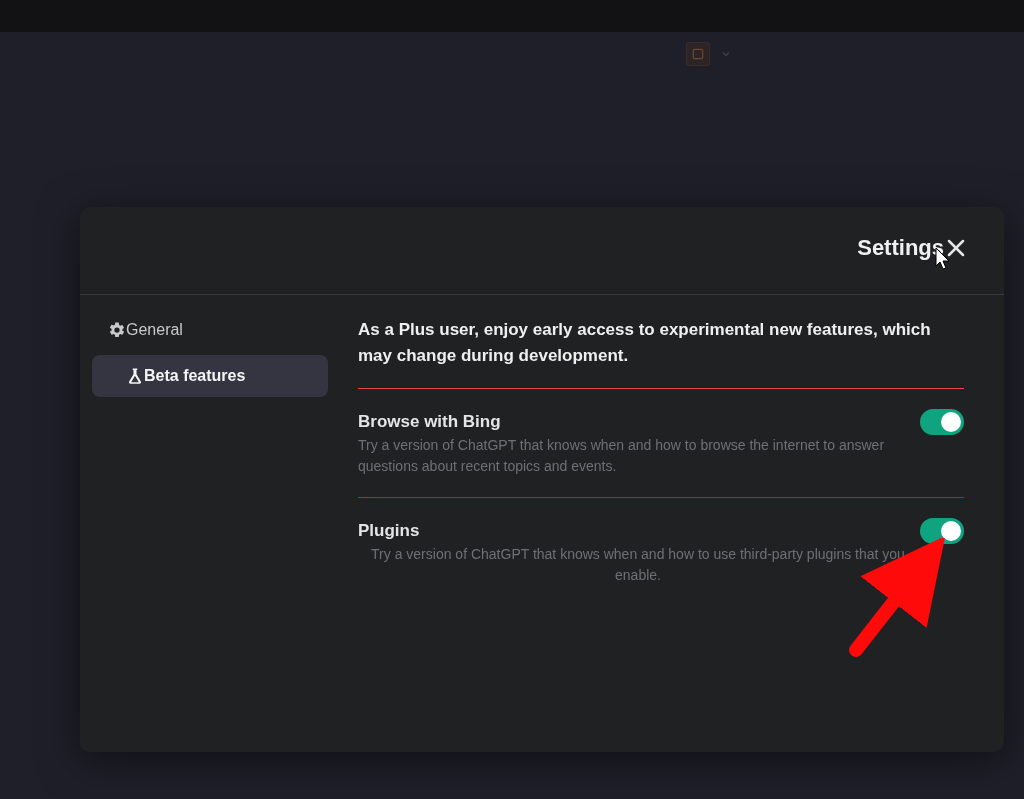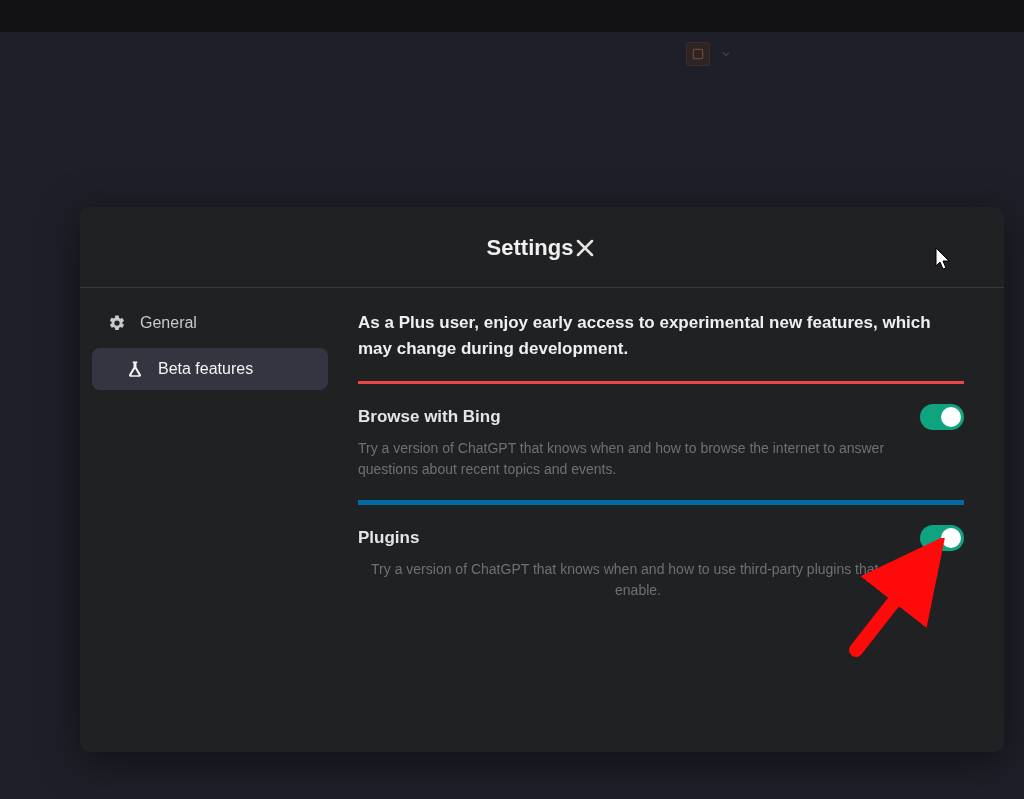--- a/index.html
+++ b/index.html
@@ -51,22 +51,22 @@
       height: 545px;
       background: #202123;
       border-radius: 10px;
       box-shadow: 0 8px 40px rgba(0,0,0,0.5);
       display: flex;
       flex-direction: column;
     }
     .modal-header {
       display: flex;
       align-items: center;
-      justify-content: center;
-      padding: 28px 36px 26px 36px;
+      justify-content: flex-end;
+      padding: 28px 36px 33px 36px;
       border-bottom: 1px solid #383942;
     }
     .modal-title {
       font-size: 22px;
       font-weight: 700;
       color: #f0f0f0;
     }
     .close-btn {
       width: 24px;
       height: 24px;
@@ -82,74 +82,73 @@
     .sidebar {
       width: 260px;
       padding: 14px 12px 14px 12px;
       display: flex;
       flex-direction: column;
       gap: 4px;
     }
     .sidebar-item {
       display: flex;
       align-items: center;
-      gap: 14px;
       padding: 12px 16px;
       border-radius: 8px;
       color: #c9c9c9;
       cursor: pointer;
       font-size: 16px;
     }
     .sidebar-item.active {
       background: #343541;
       color: #f5f5f5;
-      font-weight: 400;
+      font-weight: 700;
       padding-left: 34px;
     }
     .sidebar-item .icon {
       width: 18px;
       height: 18px;
       display: flex;
       align-items: center;
       justify-content: center;
       flex-shrink: 0;
     }
     .content {
       flex: 1;
       padding: 22px 40px 22px 18px;
     }
     .intro {
       font-size: 17px;
       font-weight: 700;
       color: #efefef;
       line-height: 1.55;
       padding-bottom: 18px;
-      border-bottom: 3px solid #ef4444;
+      border-bottom: 1px solid #ef4444;
     }
     .feature {
       padding: 20px 0;
-      border-bottom: 5px solid #0369a1;
+      border-bottom: 1px solid #0369a1;
       position: relative;
     }
     .feature:last-child { border-bottom: none; text-align: center; }
     .feature-head {
       display: flex;
       align-items: center;
       justify-content: space-between;
     }
     .feature-title {
       font-size: 17px;
       font-weight: 700;
       color: #e5e5e5;
     }
     .feature-desc {
       font-size: 14px;
       color: #6f7076;
       line-height: 1.5;
-      margin-top: 8px;
+      margin-top: 0;
       max-width: 560px;
     }
     .toggle {
       width: 44px;
       height: 26px;
       border-radius: 13px;
       background: #10a37f;
       position: relative;
       cursor: pointer;
       flex-shrink: 0;

